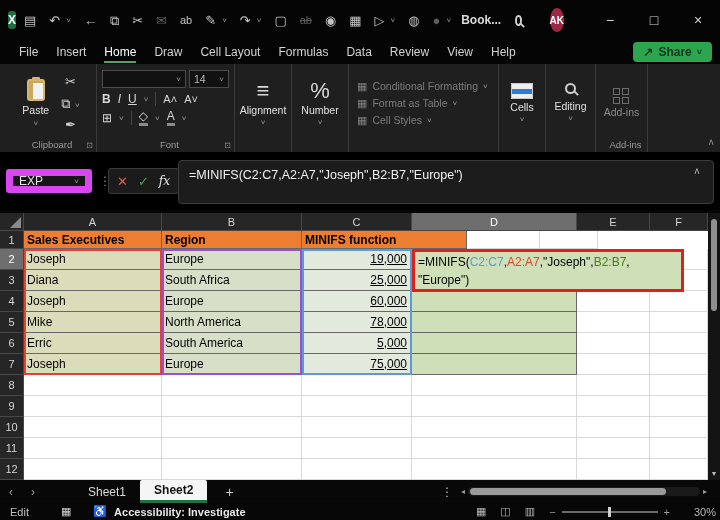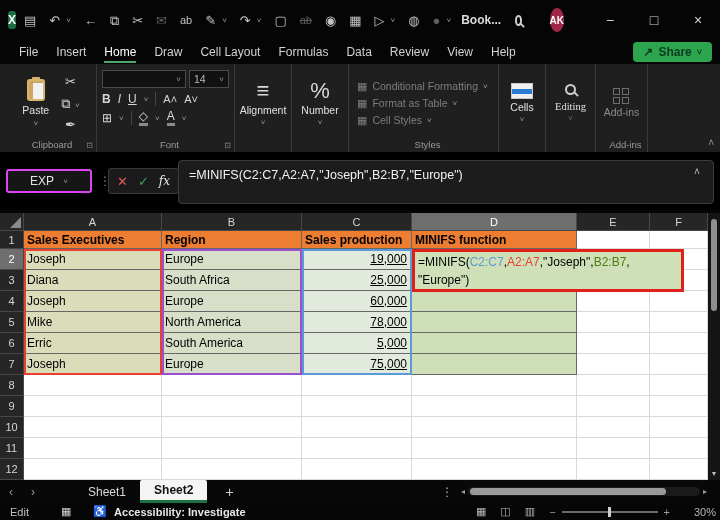--- a/index.html
+++ b/index.html
@@ -74,22 +74,22 @@
 
   .cells-ic { width:22px; height:16px; border:1px solid #c9c9c9; background:#efefef; position:relative; }
   .cells-ic::after { content:""; position:absolute; left:0; right:0; top:5px; height:5px; background:#2b7cd3; }
   .addin-ic { display:grid; grid-template-columns:7px 7px; gap:2px; }
   .addin-ic span { width:7px; height:7px; border:1px solid #6e6e6e; }
   .collapse { position:absolute; right:6px; bottom:4px; font-size:10px; color:#9a9a9a; }
 
   
   .fbar { position:absolute; top:152px; left:0; width:720px; height:58px; background:#000; }
   .namebox { position:absolute; left:6px; top:17px; width:86px; height:24px; background:#161616;
-             border:2px solid #d946ef; border-radius:3px; display:flex; align-items:center;
-             justify-content:space-between; padding:0 22px; font-size:12px; color:#e3e3e3; }
+             border:7px solid #d946ef; border-radius:3px; display:flex; align-items:center;
+             justify-content:space-between; padding:0 6px; font-size:12px; color:#e3e3e3; }
   .namebox .nc { font-size:8px; color:#9a9a9a; }
   .fdots { position:absolute; left:99px; top:22px; color:#8b8b8b; font-size:12px; }
   .fbtns { position:absolute; left:108px; top:16px; height:26px; display:flex; align-items:center; gap:10px;
            background:#1b1b1b; border:1px solid #3a3a3a; border-radius:3px; padding:0 8px; }
   .fx-cancel { color:#e05a52; font-size:13px; }
   .fx-enter { color:#44a05e; font-size:13px; }
   .fx-fx { color:#e8e8e8; font-size:12px; font-style:italic; font-family:"DejaVu Serif", serif; }
   .finput { position:absolute; left:178px; top:8px; width:536px; height:44px; background:#1c1c1c;
             border:1px solid #3c3c3c; border-radius:4px; color:#f0f0f0; font-size:12.5px;
             padding:7px 22px 0 10px; white-space:nowrap; overflow:hidden; }
@@ -293,32 +293,31 @@
           <span class="ic">▦</span>
           <span>Format as Table</span>
             <span class="mini">˅</span>
         </span>
         <span class="style-item">
           <span class="ic">▦</span>
           <span>Cell Styles</span>
             <span class="mini">˅</span>
         </span>
       </div>
-      <span class="glabel">Styles</span>
     </div>
 
     <div class="rgroup" style="width:47px;">
       <span class="onebig">
         <span class="cells-ic"></span>
         <span class="blbl">Cells</span>
         <span class="mini">˅</span>
       </span>
     </div>
 
-    <div class="rgroup" style="width:50px;font-family:Liberation Serif, serif;">
+    <div class="rgroup" style="width:50px;">
       <span class="onebig">
         <span class="mag" style="margin-bottom:4px;"></span>
         <span class="blbl">Editing</span>
         <span class="mini">˅</span>
       </span>
     </div>
 
     <div class="rgroup" style="width:52px;">
       <span class="onebig">
         <span class="addin-ic">
@@ -361,21 +360,20 @@
       <span class="cell hdr w-c h-hdr">C</span>
       <span class="cell hdr sel w-d h-hdr">D</span>
       <span class="cell hdr w-e h-hdr">E</span>
       <span class="cell hdr w-f h-hdr">F</span>
     </div>
 
     <div class="grow h-r1">
       <span class="cell hdr w-rh h-r1">1</span>
       <span class="cell tbl fill-o bold w-a h-r1">Sales Executives</span>
       <span class="cell tbl fill-o bold w-b h-r1">Region</span>
-      <span class="cell tbl fill-o bold w-c h-r1">Sales production</span>
       <span class="cell tbl fill-o bold w-d h-r1">MINIFS function</span>
       <span class="cell w-e h-r1"></span>
       <span class="cell w-f h-r1"></span>
     </div>
 
     <div class="grow h-row">
       <span class="cell hdr sel w-rh h-row">2</span>
       <span class="cell tbl fill-a w-a h-row">Joseph</span>
       <span class="cell tbl fill-b w-b h-row">Europe</span>
       <span class="cell tbl fill-c num w-c h-row">19,000</span>

